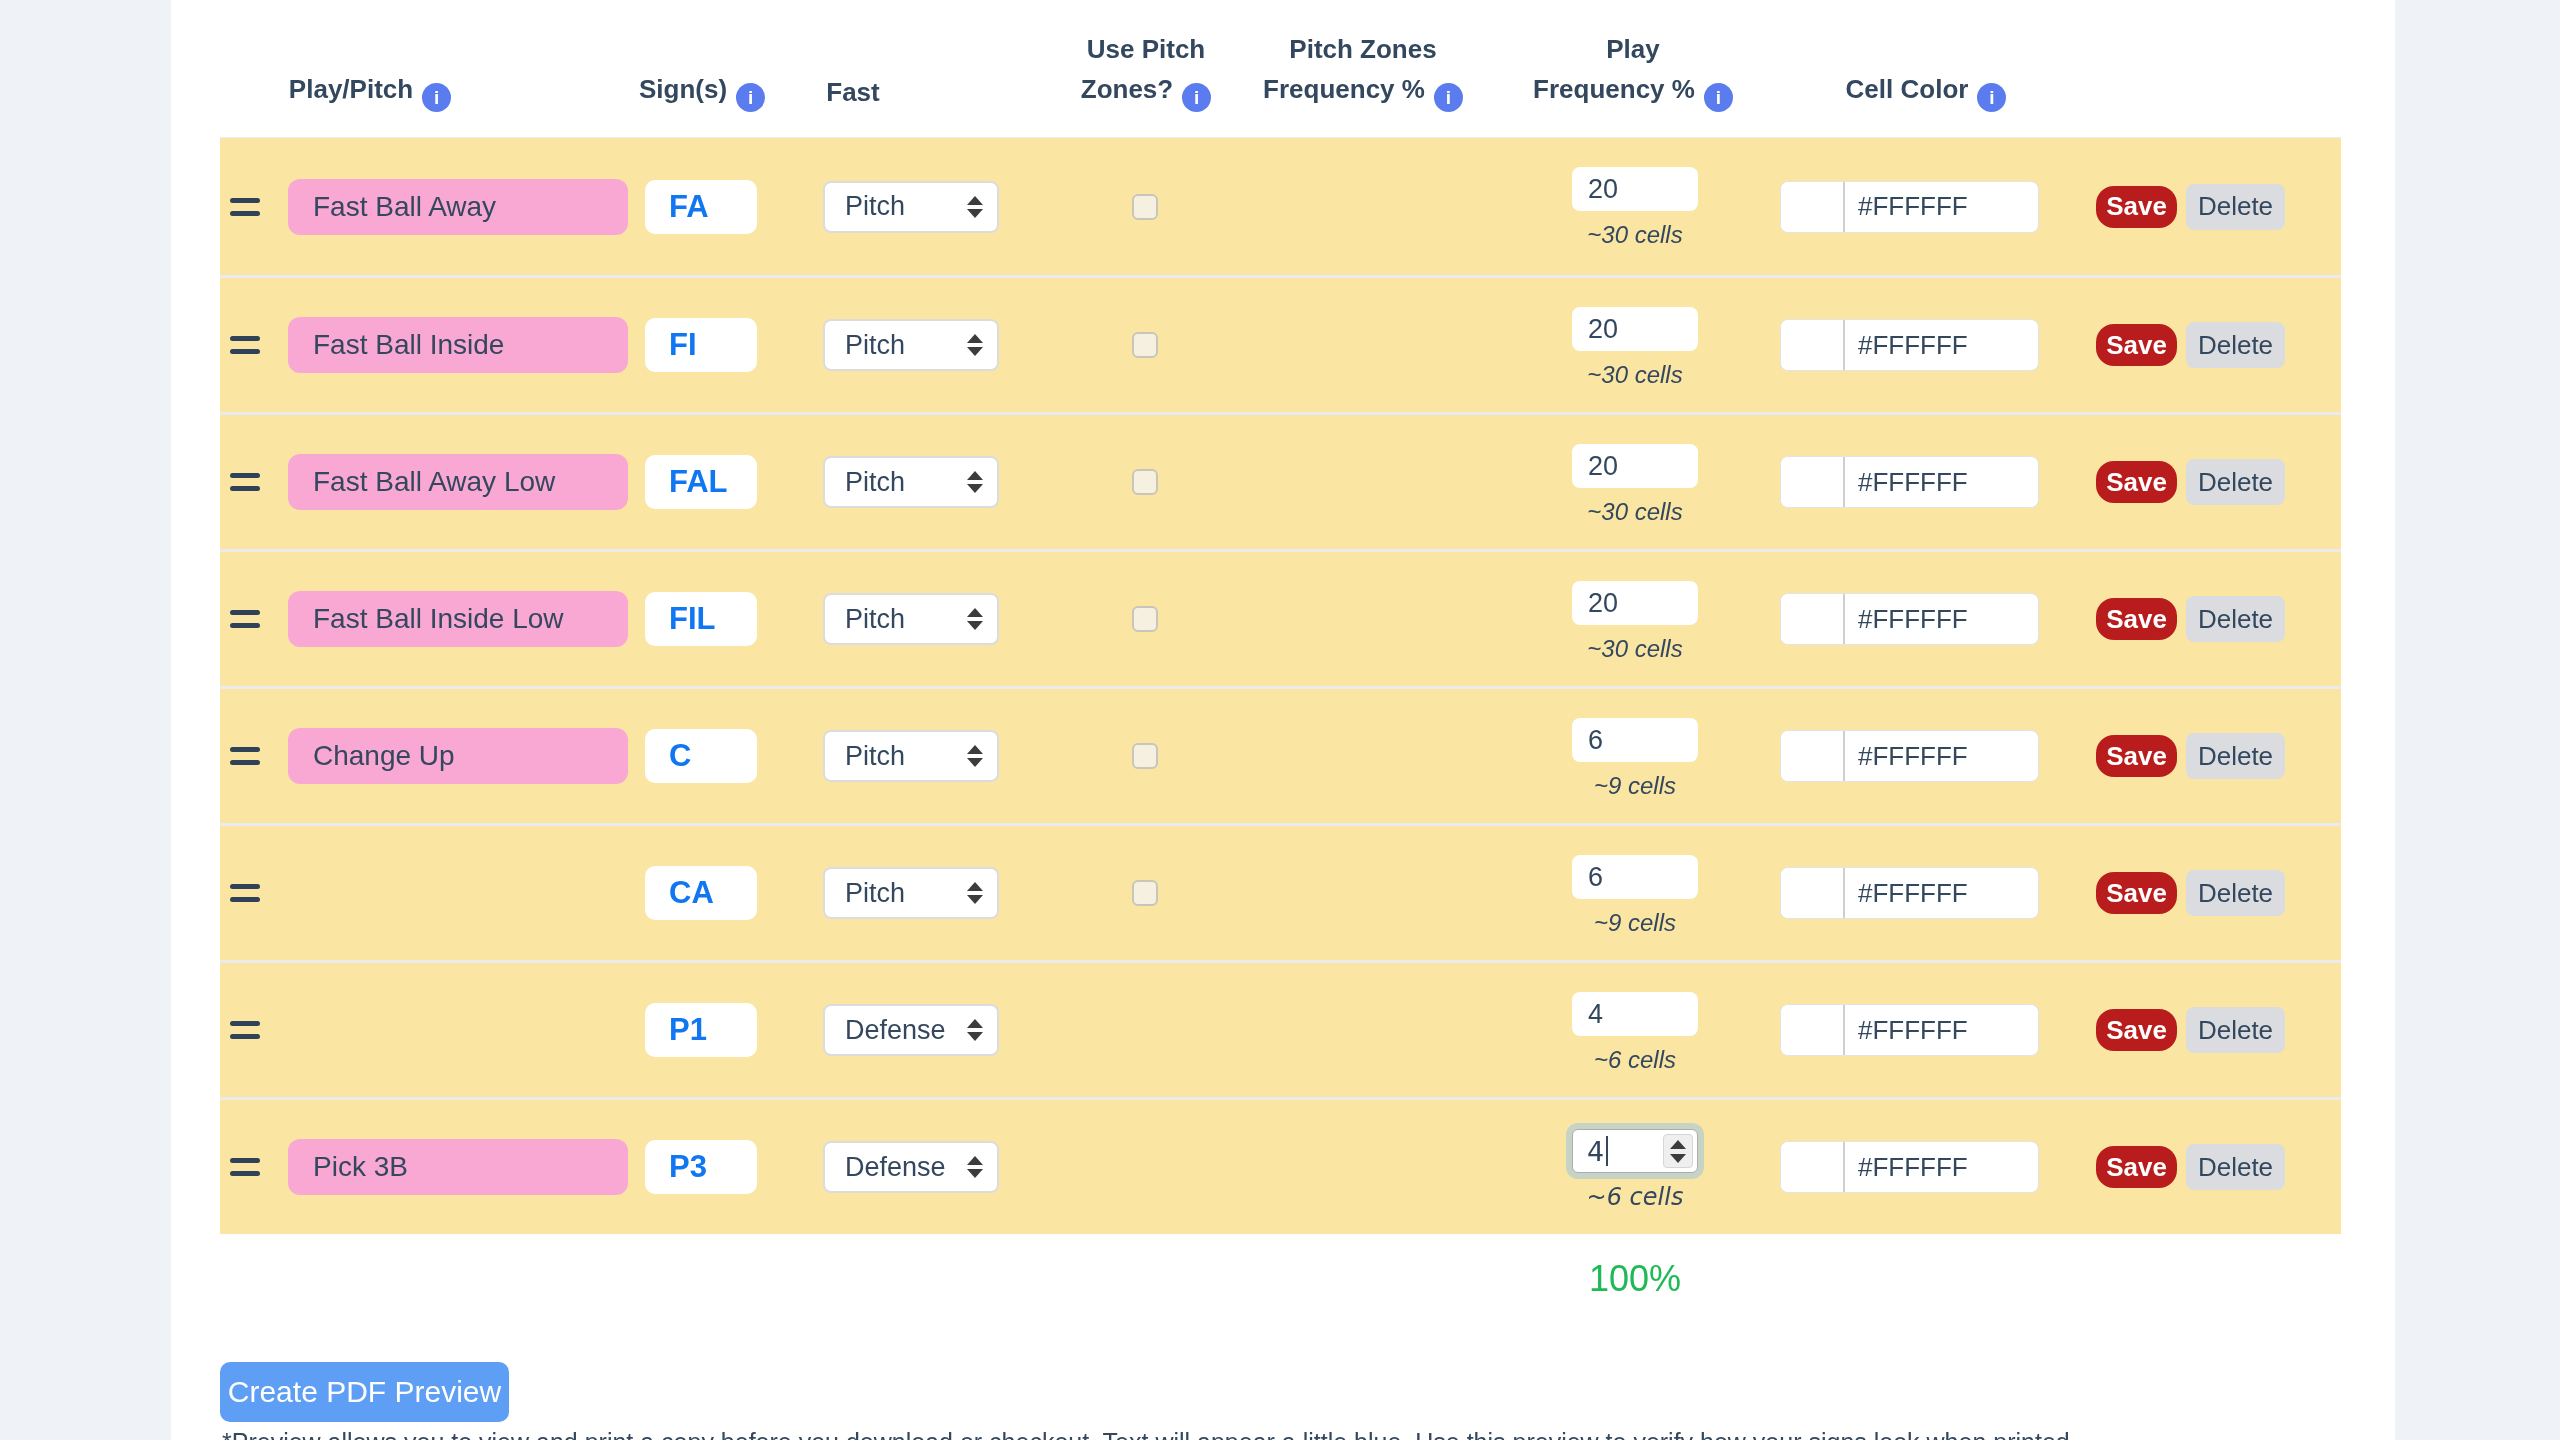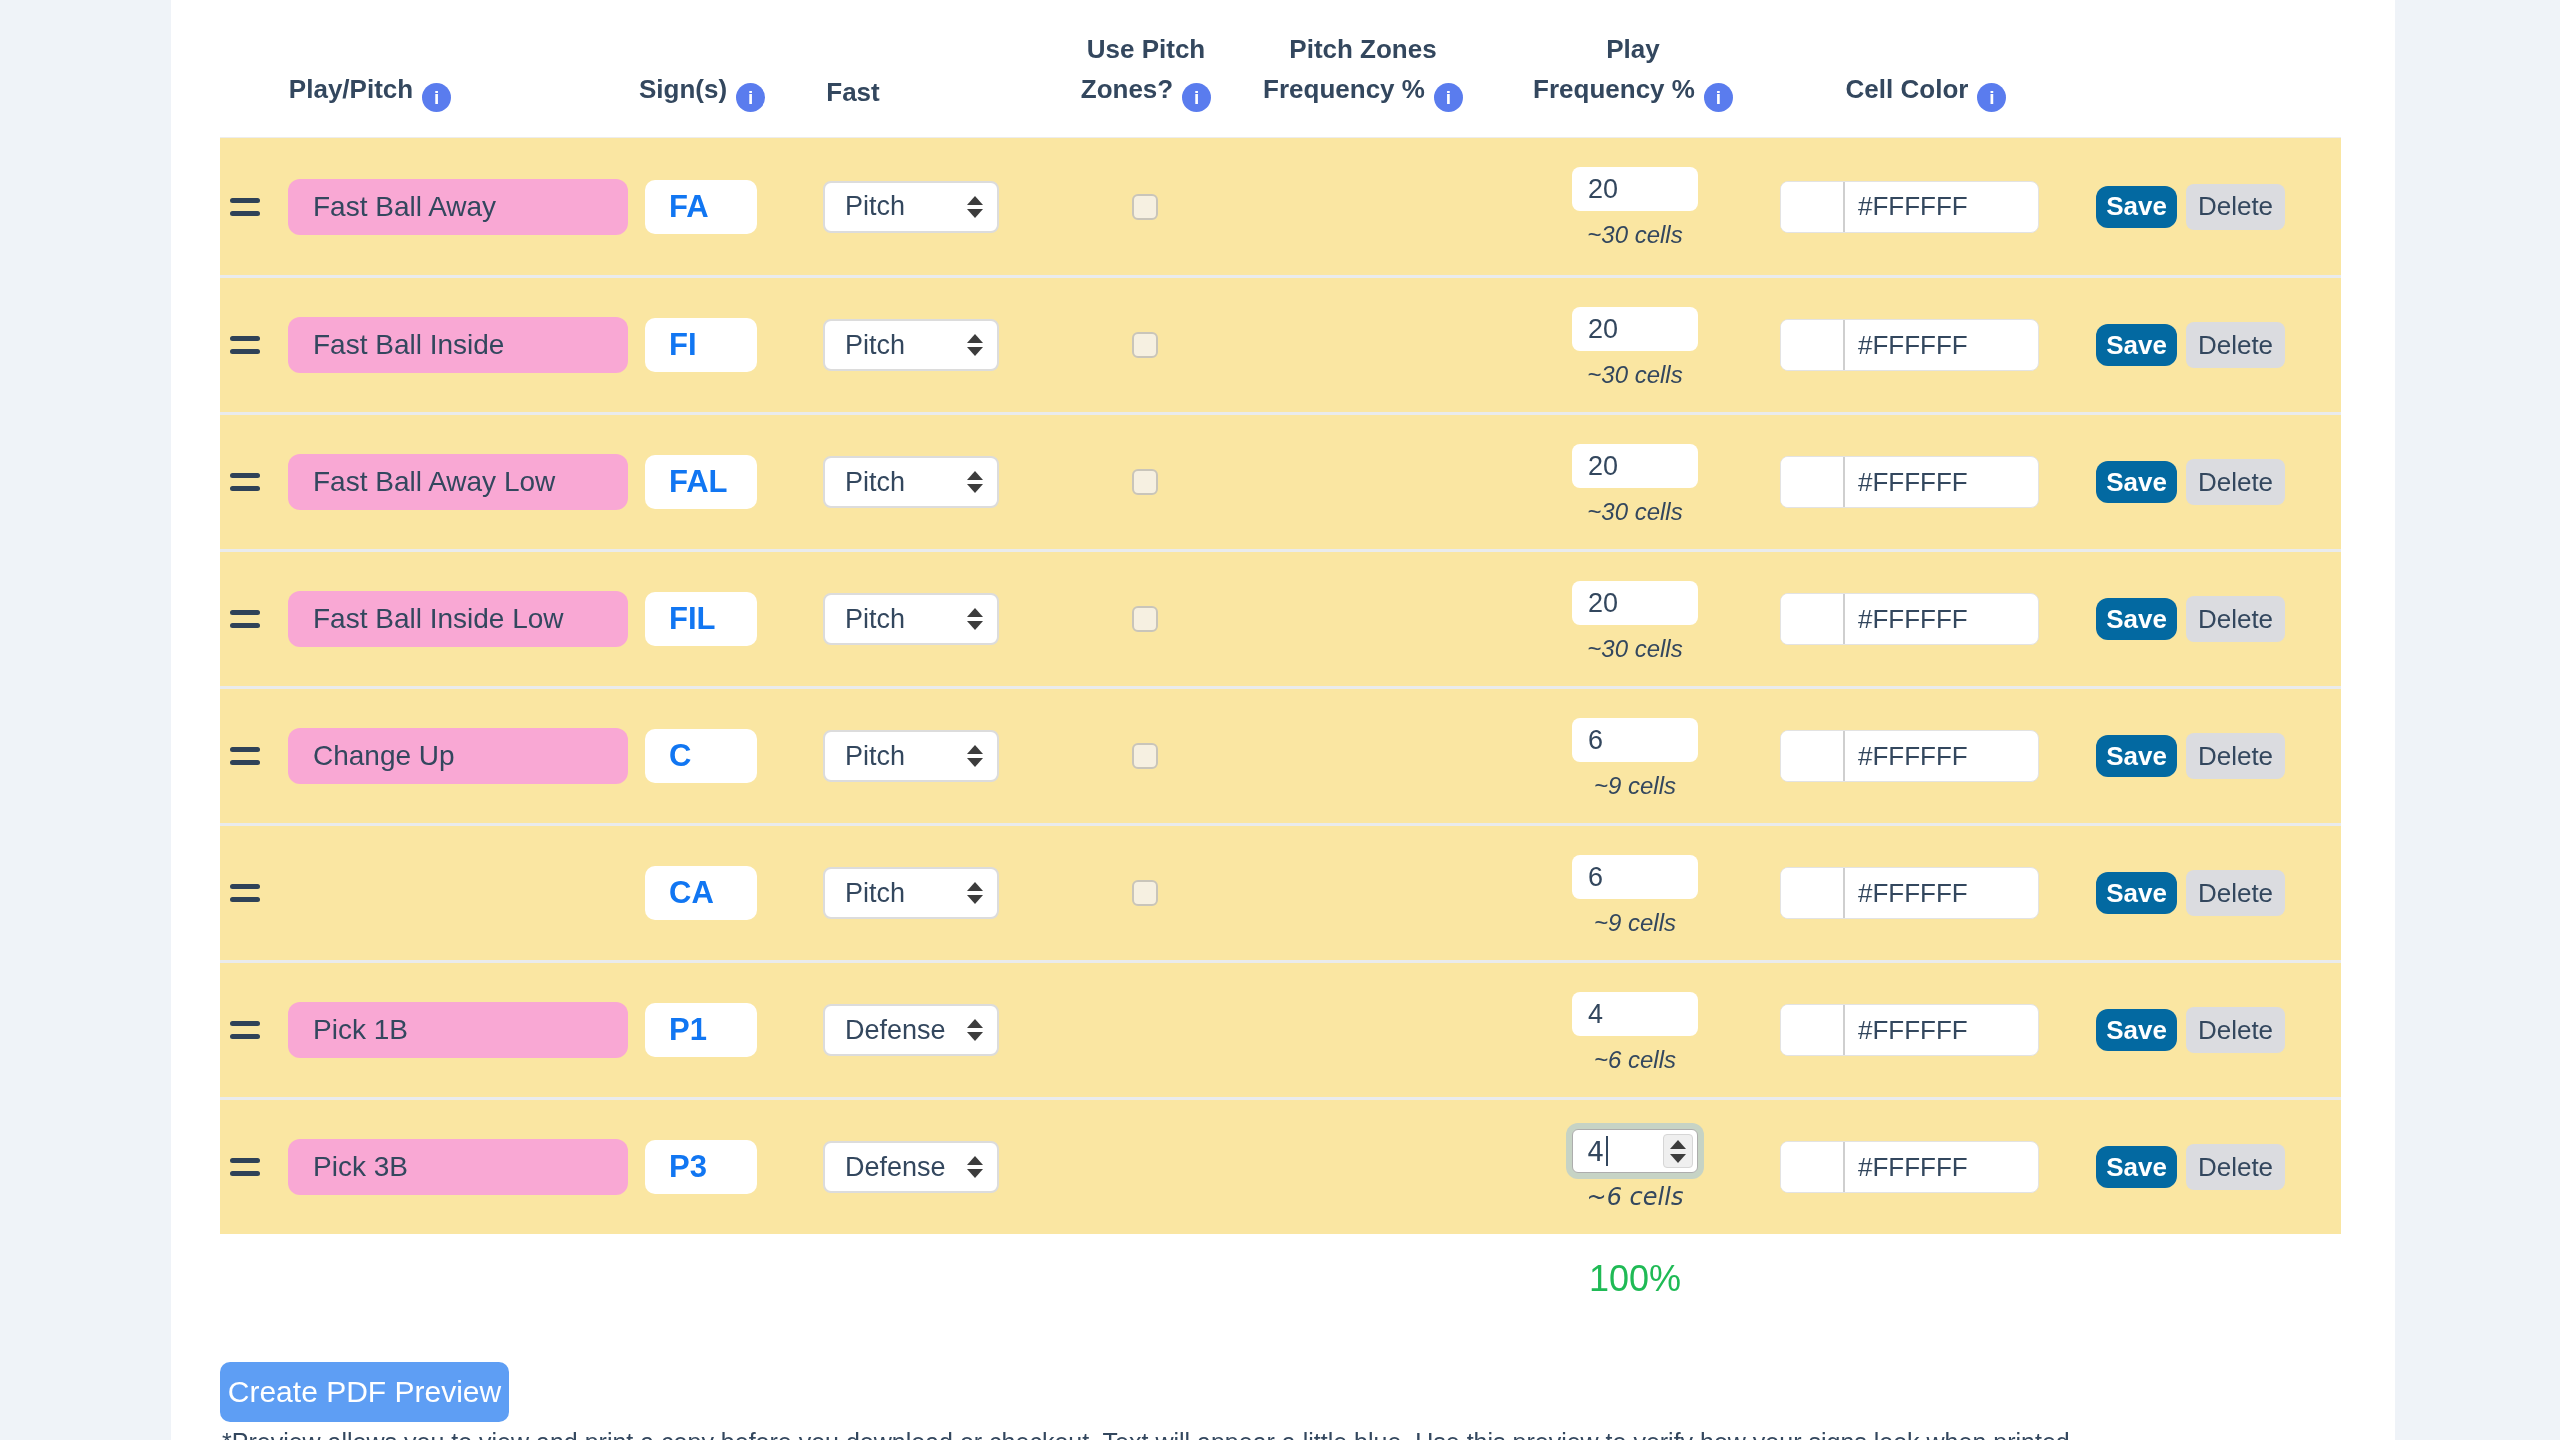--- a/index.html
+++ b/index.html
@@ -56,21 +56,21 @@
   .cells-label{margin-top:10px;font-size:24px;font-style:italic;color:#33475E;}
   .focused-row .cells-label{font-family:"DejaVu Sans",sans-serif;}
 
   .color-input{left:1560px;width:259px;height:52px;background:#fff;border:1px solid #E3E3E3;border-radius:8px;
     box-sizing:border-box;display:flex;align-items:center;overflow:hidden;}
   .swatch{width:62px;height:100%;background:#FFFFFF;cursor:pointer;}
   .color-sep{width:2px;height:100%;background:#CFCFCF;}
   .color-text{margin-left:13px;font-size:26px;color:#33475E;}
 
   button{border:none;cursor:pointer;font-family:"Liberation Sans",sans-serif;}
-  .save{left:1876px;width:81px;height:42px;border-radius:12px;background:#0369a1;color:#fff;
+  .save{left:1876px;width:81px;height:42px;border-radius:18px;background:#b91c1c;color:#fff;
     font-size:26px;font-weight:bold;}
   .delete{left:1966px;width:99px;height:46px;border-radius:8px;background:#DBDCE0;color:#33475E;font-size:26px;}
 
   
   #total{position:absolute;left:1572px;top:1258px;width:126px;text-align:center;
     font-size:36px;color:#1FBA55;}
   #pdf-btn{position:absolute;left:220px;top:1362px;width:289px;height:60px;border-radius:10px;
     background:#5E9EF4;color:#fff;font-size:30px;}
   #footnote{position:absolute;left:222px;top:1428px;width:1980px;font-size:25px;color:#33475E;white-space:nowrap;}
 </style>
@@ -271,21 +271,20 @@
       <span class="color-text">#FFFFFF</span>
     </div>
     <button class="save vcenter">Save</button>
     <button class="delete vcenter">Delete</button>
   </div>
       <div class="row">
     <div class="drag vcenter">
           <span class="bar"></span>
           <span class="bar"></span>
         </div>
-    <input class="name-input vcenter" type="text" value="Pick 1B" style="">
     <input class="sign-input vcenter" type="text" value="P1" style="">
     <div class="select vcenter">
       <span class="select-label">Defense</span>
       <span class="select-arrows">
             <i class="up"></i>
             <i class="down"></i>
           </span>
     </div>
 
     <div class="freq-wrap">

